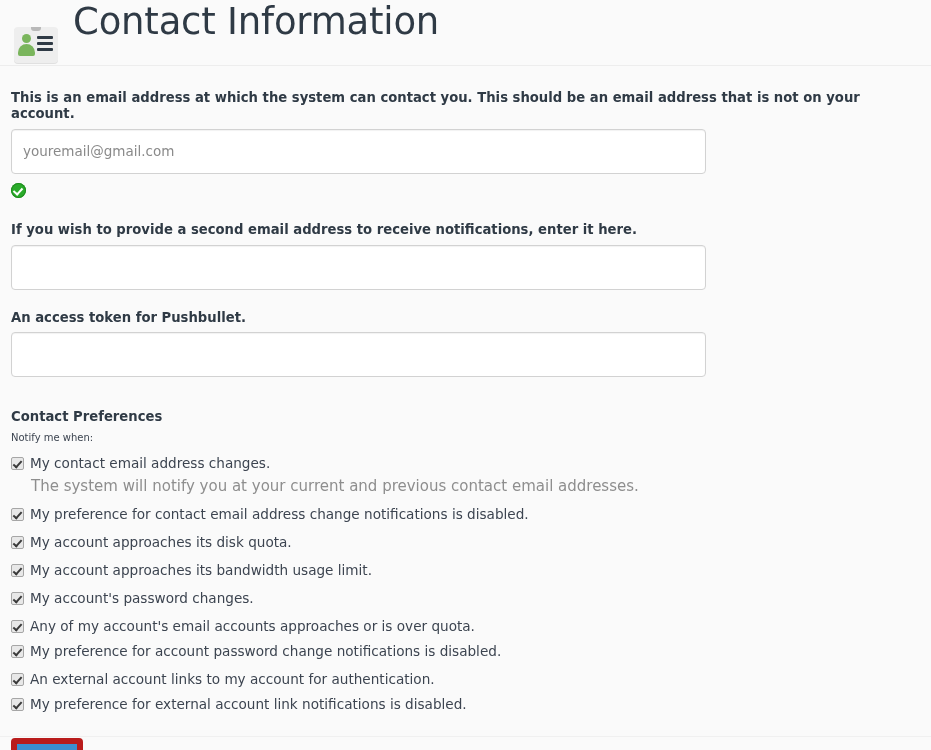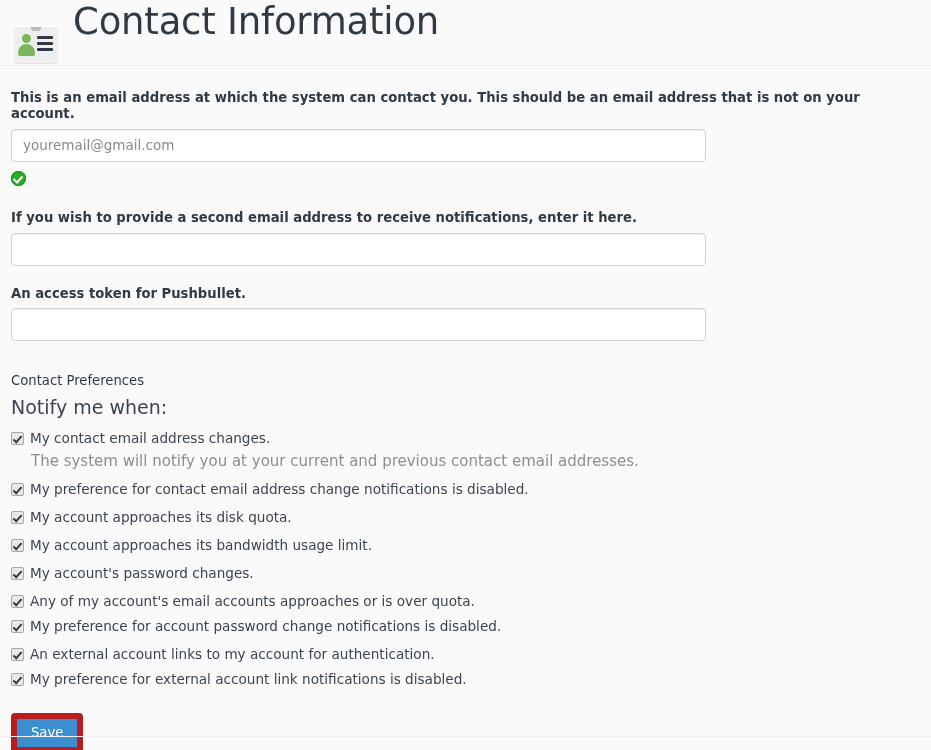--- a/index.html
+++ b/index.html
@@ -105,21 +105,21 @@
     color: #2f3a45;
     margin: 20px 0 7px 0;
     line-height: 1.2;
   }
   .field-label.first { margin-top: 24px; }
 
   .text-input {
     display: block;
     box-sizing: border-box;
     width: 695px;
-    height: 33px;
+    height: 45px;
     padding: 6px 11px;
     font-family: "DejaVu Sans", "Liberation Sans", sans-serif;
     font-size: 13.5px;
     color: #8a8a8a;
     background: #ffffff;
     border: 1px solid #d2d2d2;
     border-radius: 4px;
     box-shadow: inset 0 1px 1px rgba(0,0,0,0.055);
     outline: none;
   }
@@ -148,26 +148,26 @@
     width: 4px;
     height: 7px;
     border: solid #ffffff;
     border-width: 0 2px 2px 0;
     transform: rotate(42deg);
   }
 
   
   .prefs-title {
     font-size: 13.2px;
-    font-weight: normal;
+    font-weight: bold;
     color: #2f3a45;
     margin: 32px 0 0 0;
   }
   .prefs-intro {
-    font-size: 19px;
+    font-size: 10px;
     color: #3c4450;
     margin: 8px 0 0 0;
   }
 
   .pref-row {
     display: flex;
     align-items: flex-start;
     margin-top: 12px;
   }
   .pref-row.nested {

